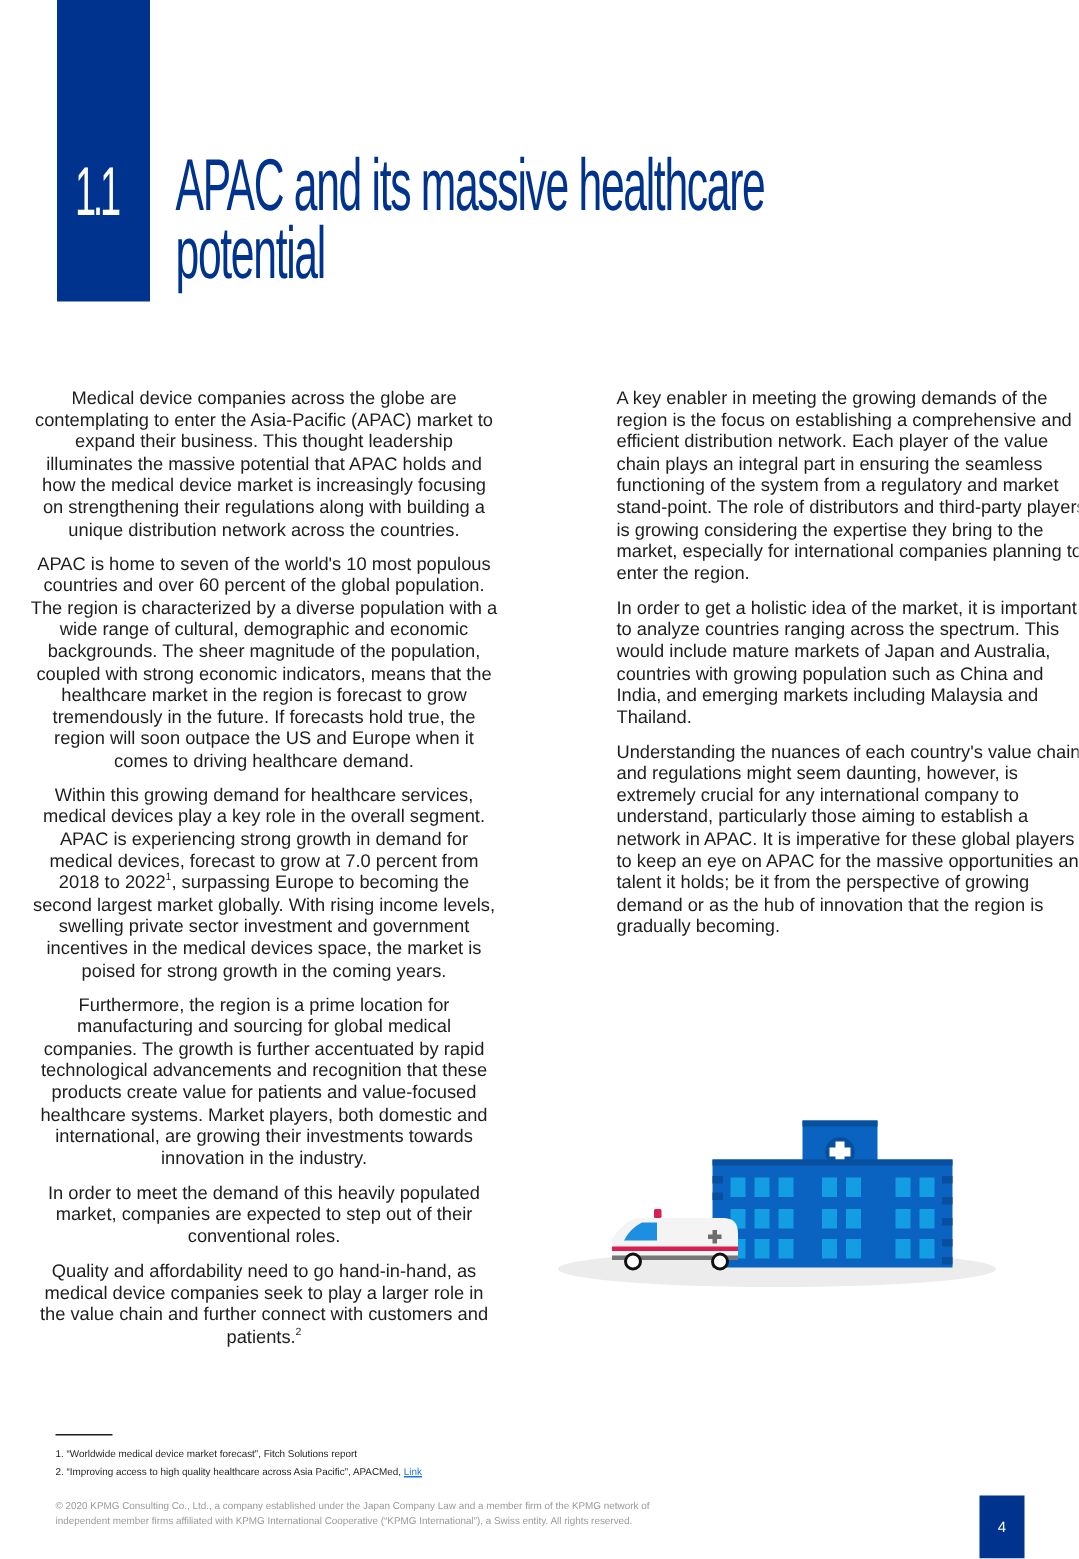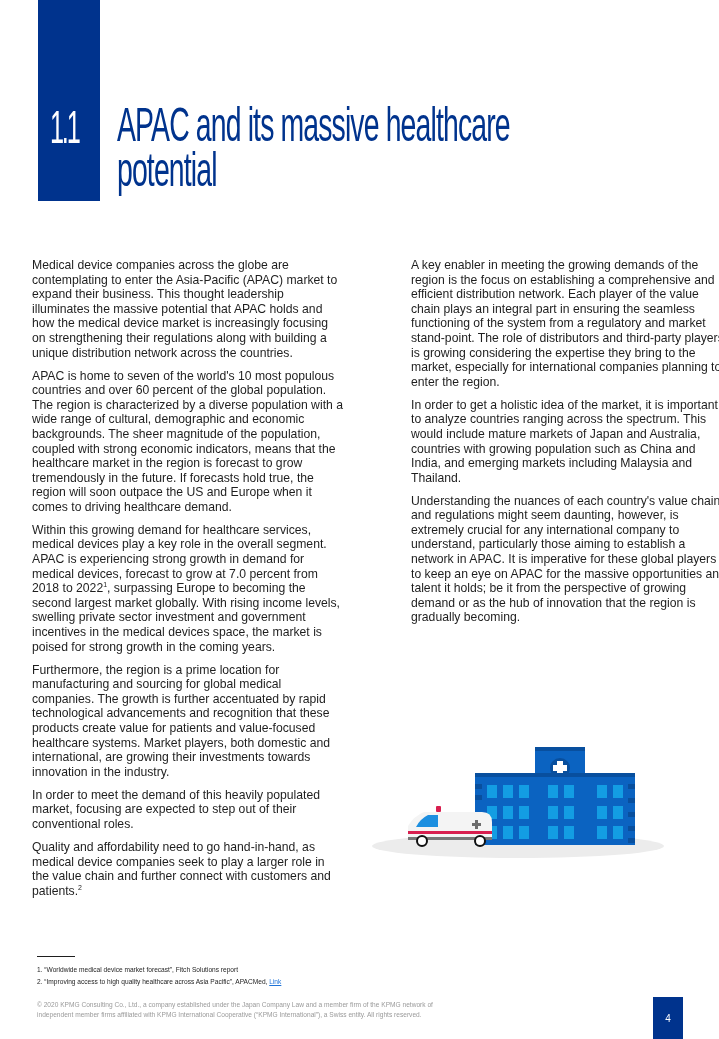--- a/index.html
+++ b/index.html
@@ -9,21 +9,21 @@
     .blue-bar { position: absolute; left: 38px; top: 0; width: 62px; height: 201px; background: #00338d; }
     .section-num { position: absolute; left: 50px; top: 104px; color: #ffffff;
                    font-family: "Liberation Sans", sans-serif; font-size: 46px; font-weight: 400;
                    letter-spacing: -4px; transform: scaleX(0.55); transform-origin: left top; line-height: 1; }
     .title { position: absolute; left: 117px; top: 102px; width: 600px; color: #00338d;
              font-family: "Liberation Sans", sans-serif; font-size: 49px; font-weight: 400; line-height: 45px;
              letter-spacing: -1.5px; transform: scaleX(0.58); transform-origin: left top; width: 1000px; }
 
     .col { position: absolute; top: 258px; font-size: 12.2px; line-height: 14.6px; color: #1e1e1e; }
     .col p { margin: 0 0 8.4px 0; }
-    .col-left { left: 32px; width: 312px; }
+    .col-left { left: 20px; width: 312px; text-align: center; }
     .col-right { left: 375px; width: 316px; margin-left: 36px; }
     sup { font-size: 7px; line-height: 0; vertical-align: super; }
 
     .illustration { position: absolute; left: 370px; top: 740px; width: 300px; height: 125px; }
 
     .fn-rule { position: absolute; left: 37px; top: 956px; width: 38px; height: 1px; background: #1e1e1e; }
     .footnotes { position: absolute; left: 37px; top: 964px; font-size: 6.6px; line-height: 11.5px; color: #1e1e1e; }
     .footnotes a { color: #1e73d8; text-decoration: underline; }
     .copyright { position: absolute; left: 37px; top: 1000px; width: 520px; font-size: 6.6px; line-height: 9.5px; color: #9a9a9a; }
     .page-box { position: absolute; left: 653px; top: 997px; width: 30px; height: 42px; background: #00338d;
@@ -37,21 +37,21 @@
 <div class="title">
   <div>APAC and its massive healthcare</div>
   <div>potential</div>
 </div>
 
 <div class="col col-left">
   <p>Medical device companies across the globe are contemplating to enter the Asia-Pacific (APAC) market to expand their business. This thought leadership illuminates the massive potential that APAC holds and how the medical device market is increasingly focusing on strengthening their regulations along with building a unique distribution network across the countries.</p>
   <p>APAC is home to seven of the world's 10 most populous countries and over 60 percent of the global population. The region is characterized by a diverse population with a wide range of cultural, demographic and economic backgrounds. The sheer magnitude of the population, coupled with strong economic indicators, means that the healthcare market in the region is forecast to grow tremendously in the future. If forecasts hold true, the region will soon outpace the US and Europe when it comes to driving healthcare demand.</p>
   <p><span>Within this growing demand for healthcare services, medical devices play a key role in the overall segment. APAC is experiencing strong growth in demand for medical devices, forecast to grow at 7.0 percent from 2018 to 2022</span><sup>1</sup><span>, surpassing Europe to becoming the second largest market globally. With rising income levels, swelling private sector investment and government incentives in the medical devices space, the market is poised for strong growth in the coming years.</span></p>
   <p>Furthermore, the region is a prime location for manufacturing and sourcing for global medical companies. The growth is further accentuated by rapid technological advancements and recognition that these products create value for patients and value-focused healthcare systems. Market players, both domestic and international, are growing their investments towards innovation in the industry.</p>
-  <p>In order to meet the demand of this heavily populated market, focusing are expected to step out of their conventional roles.</p>
+  <p>In order to meet the demand of this heavily populated market, companies are expected to step out of their conventional roles.</p>
   <p><span>Quality and affordability need to go hand-in-hand, as medical device companies seek to play a larger role in the value chain and further connect with customers and patients.</span><sup>2</sup></p>
 </div>
 
 <div class="col col-right">
   <p>A key enabler in meeting the growing demands of the region is the focus on establishing a comprehensive and efficient distribution network. Each player of the value chain plays an integral part in ensuring the seamless functioning of the system from a regulatory and market stand-point. The role of distributors and third-party players is growing considering the expertise they bring to the market, especially for international companies planning to enter the region.</p>
   <p>In order to get a holistic idea of the market, it is important to analyze countries ranging across the spectrum. This would include mature markets of Japan and Australia, countries with growing population such as China and India, and emerging markets including Malaysia and Thailand.</p>
   <p>Understanding the nuances of each country's value chain and regulations might seem daunting, however, is extremely crucial for any international company to understand, particularly those aiming to establish a network in APAC. It is imperative for these global players to keep an eye on APAC for the massive opportunities and talent it holds; be it from the perspective of growing demand or as the hub of innovation that the region is gradually becoming.</p>
 </div>
 
 <div class="illustration">

